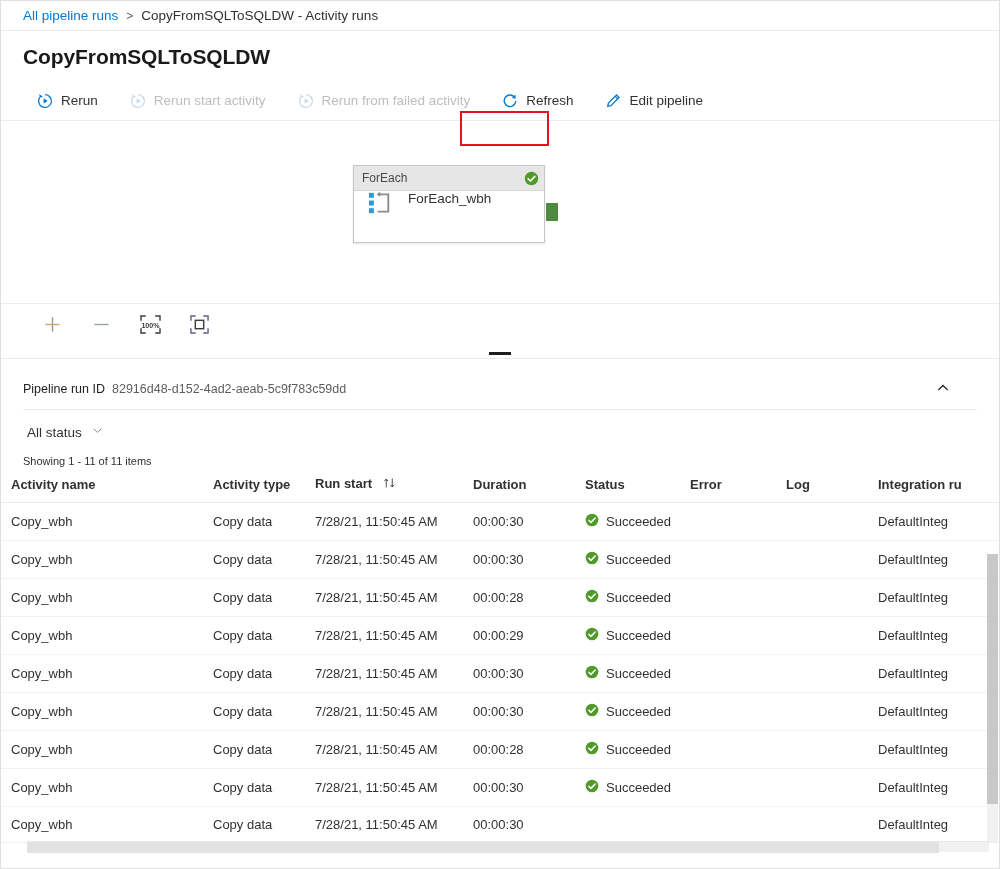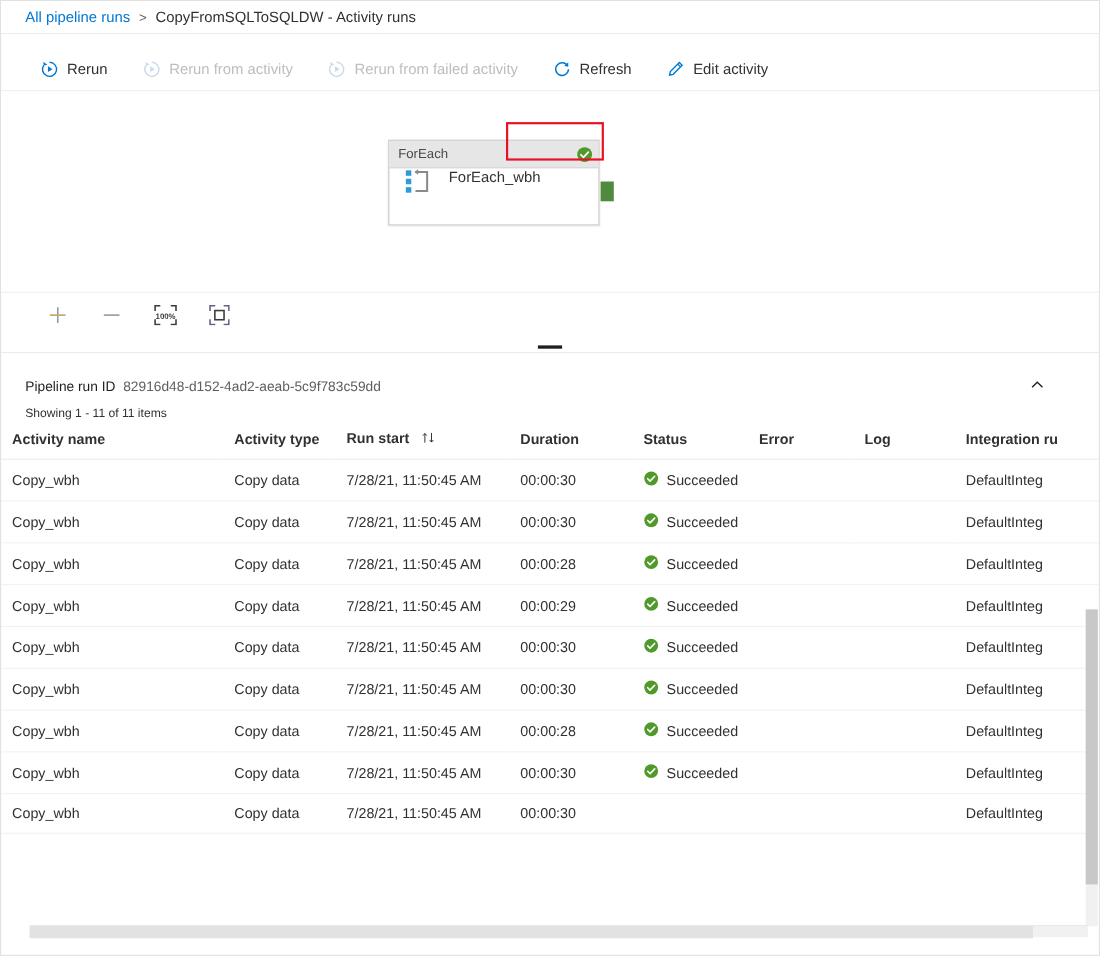--- a/index.html
+++ b/index.html
@@ -298,20 +298,21 @@
 <body>
 
 <div class="page">
 
   <div class="breadcrumb">
     <span class="bc-link">All pipeline runs</span>
     <span class="bc-sep">&gt;</span>
     <span class="bc-current">CopyFromSQLToSQLDW - Activity runs</span>
   </div>
 
+  <div class="title">CopyFromSQLToSQLDW</div>
 
 
   <div class="cmdbar">
 
     <button class="cmd">
       <span class="cmd-ico">
         <svg viewBox="0 0 16 16" width="16" height="16">
           <path d="M8 1.6a6.4 6.4 0 1 1-5.1 2.55" fill="none" stroke="#0078d4" stroke-width="1.3"></path>
           <path d="M2.3 1.1l.5 3.4 3.3-.6z" fill="#0078d4"></path>
           <path d="M6.6 5.3l4.1 2.6-4.1 2.6z" fill="#0078d4"></path>
@@ -323,21 +324,21 @@
     <span class="cmd-spacer"></span>
 
     <button class="cmd disabled">
       <span class="cmd-ico">
         <svg viewBox="0 0 16 16" width="16" height="16">
           <path d="M8 1.6a6.4 6.4 0 1 1-5.1 2.55" fill="none" stroke="#c9d9ea" stroke-width="1.3"></path>
           <path d="M2.3 1.1l.5 3.4 3.3-.6z" fill="#c9d9ea"></path>
           <path d="M6.6 5.3l4.1 2.6-4.1 2.6z" fill="#c9d9ea"></path>
         </svg>
       </span>
-      <span>Rerun from activity</span>
+      <span>Rerun start activity</span>
     </button>
 
     <span class="cmd-spacer"></span>
 
     <button class="cmd disabled">
       <span class="cmd-ico">
         <svg viewBox="0 0 16 16" width="16" height="16">
           <path d="M8 1.6a6.4 6.4 0 1 1-5.1 2.55" fill="none" stroke="#c9d9ea" stroke-width="1.3"></path>
           <path d="M2.3 1.1l.5 3.4 3.3-.6z" fill="#c9d9ea"></path>
           <path d="M6.6 5.3l4.1 2.6-4.1 2.6z" fill="#c9d9ea"></path>
@@ -360,21 +361,21 @@
 
     <span class="cmd-spacer"></span>
 
     <button class="cmd">
       <span class="cmd-ico">
         <svg viewBox="0 0 16 16" width="16" height="16">
           <path d="M11.6 1.9l2.5 2.5-8.2 8.2-3.2.7.7-3.2z" fill="none" stroke="#0078d4" stroke-width="1.25"></path>
           <path d="M10.2 3.3l2.5 2.5" stroke="#0078d4" stroke-width="1.25" fill="none"></path>
         </svg>
       </span>
-      <span>Edit activity</span>
+      <span>Edit pipeline</span>
     </button>
   </div>
 
   <div class="highlight-box"></div>
 
   <div class="canvas">
     <div class="node">
       <div class="node-head">
         <span>ForEach</span>
         <span class="ok-badge">
@@ -452,20 +453,30 @@
         </svg>
       </span>
     </button>
   </div>
 
   <div class="runid">
     <span class="runid-label">Pipeline run ID</span>
     <span class="runid-value">82916d48-d152-4ad2-aeab-5c9f783c59dd</span>
   </div>
 
+  <div class="filter-row">
+    <button class="filter-pill">
+      <span>All status</span>
+      <span>
+        <svg viewBox="0 0 16 16" width="13" height="13">
+          <path d="M3.2 5.8L8 10.3l4.8-4.5" fill="none" stroke="#8a8886" stroke-width="1.2"></path>
+        </svg>
+      </span>
+    </button>
+  </div>
 
   <div class="showing">Showing 1 - 11 of 11 items</div>
 
   <div class="table-scroll">
     <table class="runs">
       <thead>
         <tr>
           <th class="col-name">Activity name</th>
           <th class="col-type">Activity type</th>
           <th class="col-start">

